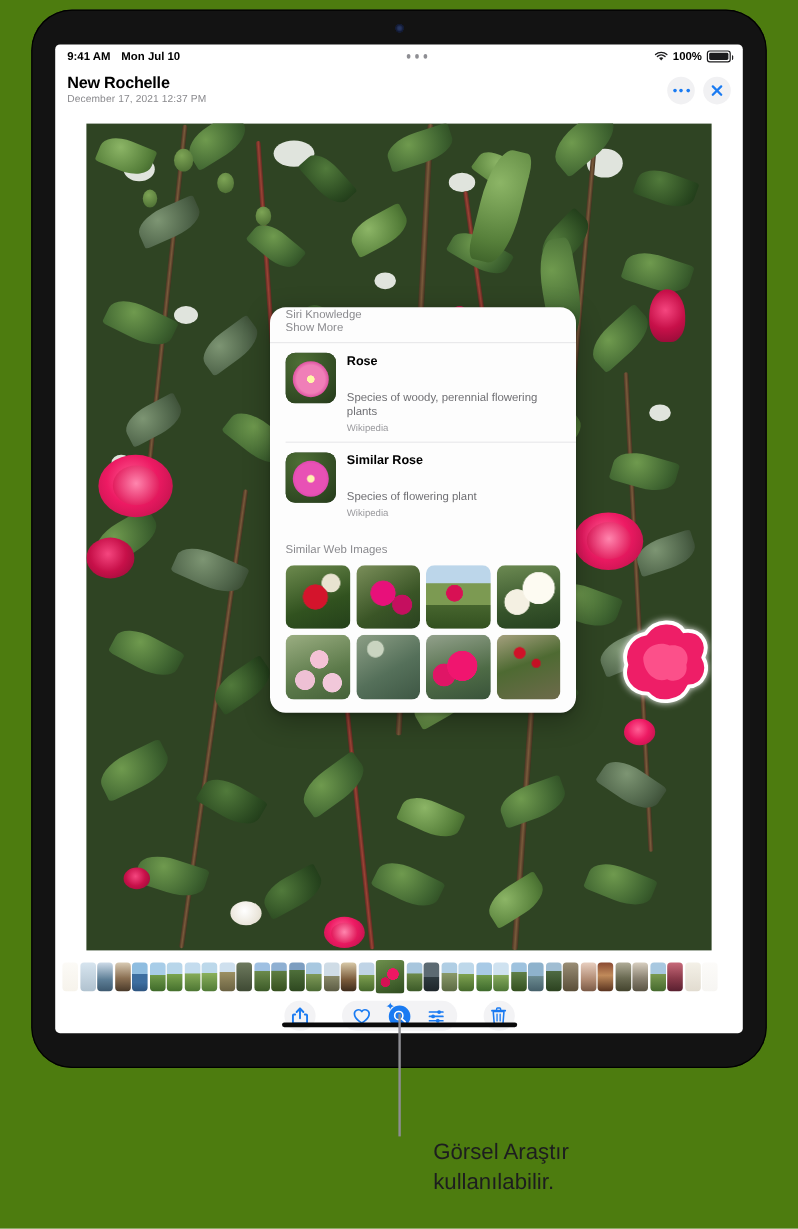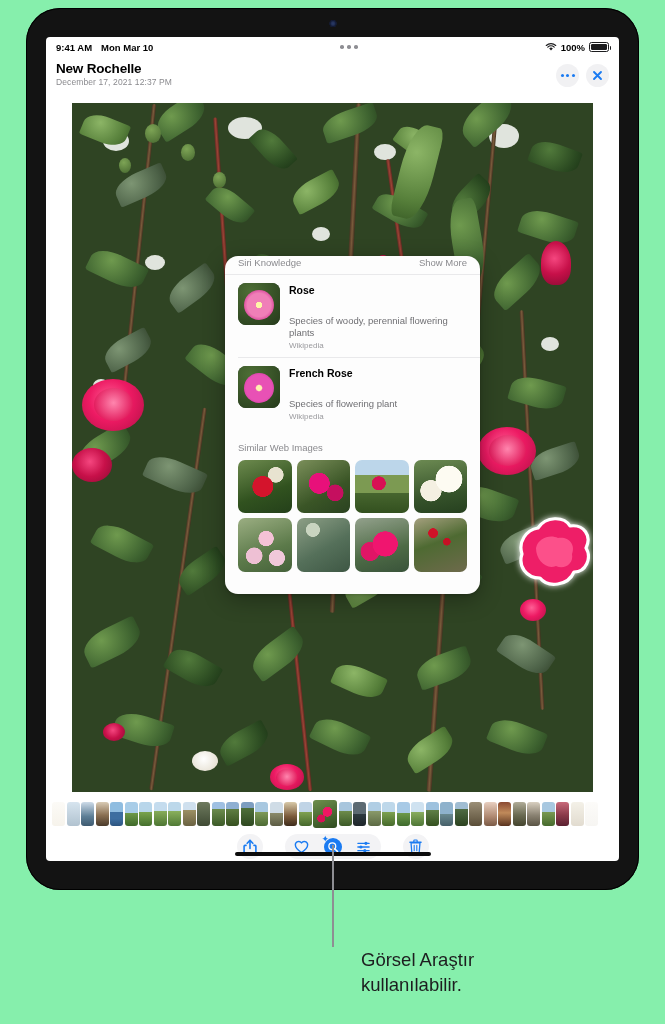--- a/index.html
+++ b/index.html
@@ -2,21 +2,21 @@
 <html><head>
 <meta charset="utf-8">
 <style>
   * { box-sizing: border-box; margin: 0; padding: 0; }
   html, body {
     width: 665px; height: 1024px;
     background: #ffffff;
     font-family: "Liberation Sans", sans-serif;
     overflow: hidden;
   }
-  #root { position: relative; width: 665px; height: 1024px; background: #86efac; }
+  #root { position: relative; width: 665px; height: 1024px; background: #4d7c0f; }
 
   
   .device-frame {
     position: absolute; left: 26px; top: 8px;
     width: 613px; height: 882px;
     background: #131313;
     border-radius: 34px;
     box-shadow: 0 0 0 1px #000 inset;
   }
   .camera-dot {
@@ -122,20 +122,21 @@
     overflow: hidden;
   }
   .pop-title {
     height: 34px; display: flex; align-items: center; justify-content: center;
     font-size: 11.5px; font-weight: bold; color: #000;
   }
   .pop-sechead {
     display: flex; align-items: baseline; justify-content: space-between;
     padding: 1px 13px 6px 13px;
     border-bottom: 1px solid #e9e9eb;
+    flex-direction: column;
   }
   .pop-sechead .lbl { font-size: 9.5px; color: #8a8a8e; }
   .pop-sechead .more { font-size: 9.5px; color: #8a8a8e; cursor: pointer; }
   .result-row { display: flex; gap: 9px; padding: 8px 13px 7px 13px; align-items: flex-start; }
   .result-row + .result-row { border-top: 1px solid #e9e9eb; margin-left: 13px; padding-left: 0; }
   .thumb48 {
     width: 42px; height: 42px; border-radius: 8px; flex: none;
     overflow: hidden; position: relative; background: #2e4422;
   }
   .thumb48 .bg { position: absolute; inset: 0; background: radial-gradient(circle at 30% 20%, #4d6e35, #253a1b); }
@@ -218,21 +219,21 @@
 <div id="root">
 
   <div class="device-frame">
     <div class="camera-dot"></div>
 
     <div class="screen">
 
       <div class="statusbar">
         <div class="sb-left">
           <span>9:41 AM</span>
-          <span>Mon Mar 10</span>
+          <span>Mon Jul 10</span>
         </div>
         <div class="sb-center">
           <span class="multitask-dots">
             <i></i>
               <i></i>
               <i></i>
           </span>
         </div>
         <div class="sb-right">
           <svg class="wifi-icon" viewBox="0 0 16 12">
@@ -393,21 +394,21 @@
             <div class="res-src">Wikipedia</div>
           </div>
         </div>
 
         <div class="result-row">
           <div class="thumb48">
             <div class="bg"></div>
               <div class="fl magenta"></div>
           </div>
           <div class="res-txt">
-            <div class="res-name">French Rose</div>
+            <div class="res-name">Similar Rose</div>
             <div class="res-desc">Species of flowering plant</div>
             <div class="res-src">Wikipedia</div>
           </div>
         </div>
 
         <div class="pop-sechead2">
           <span class="lbl">Similar Web Images</span>
         </div>
 
         <div class="web-grid">

